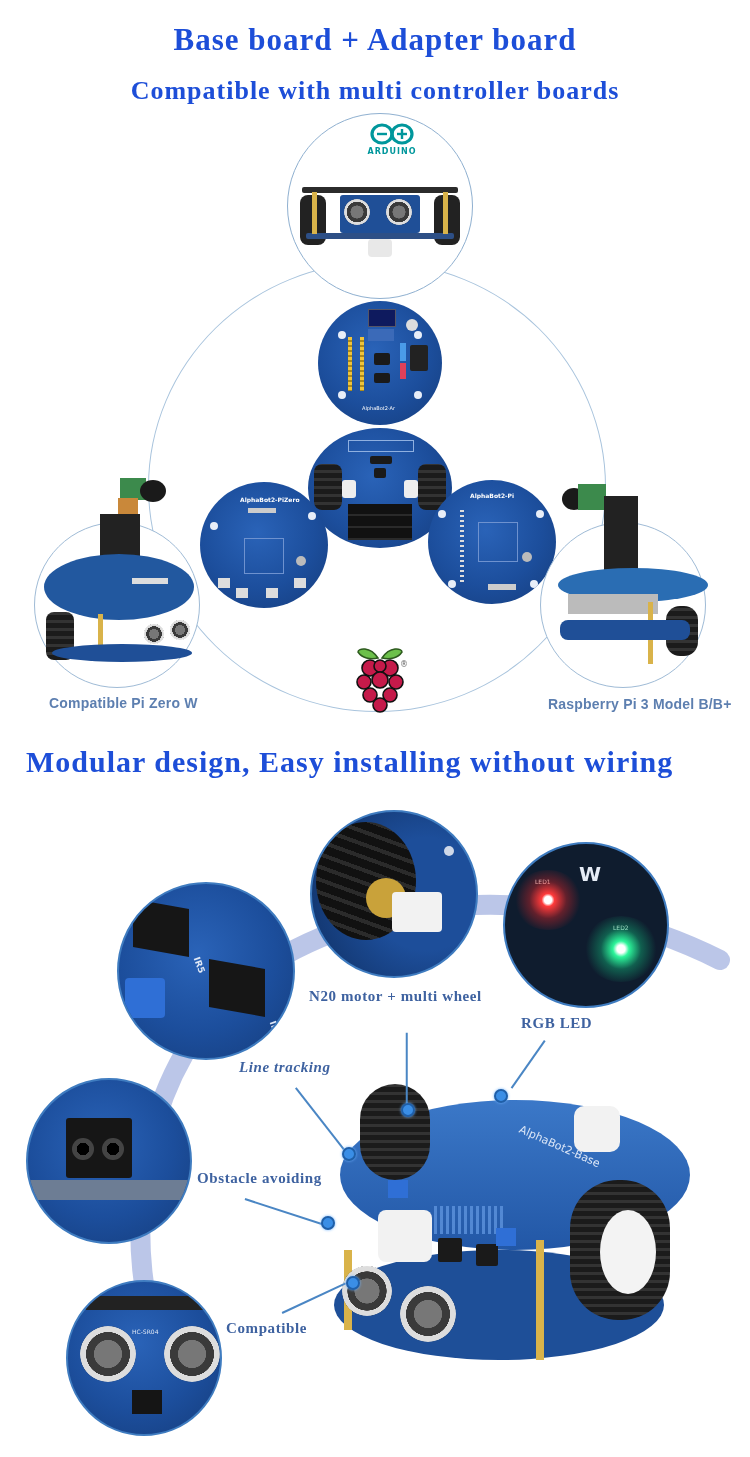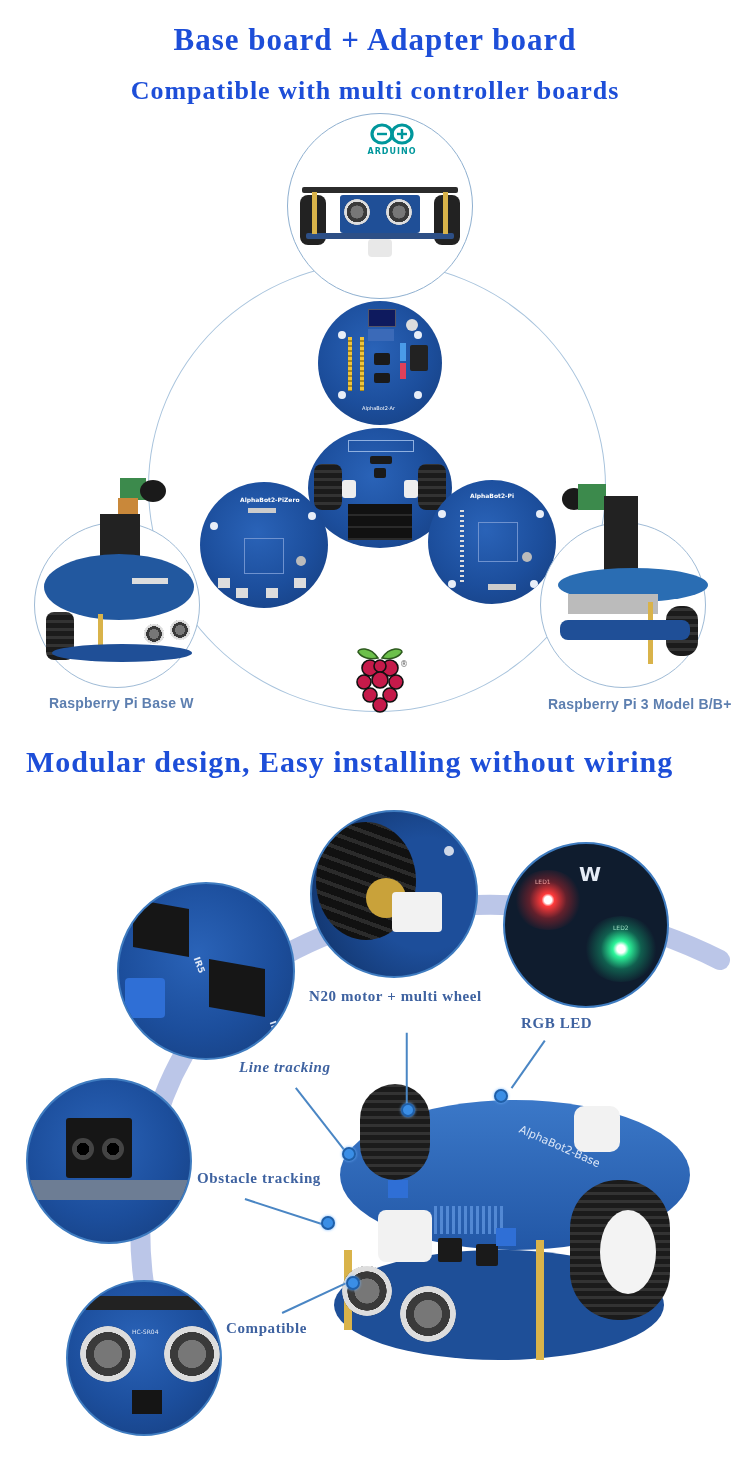--- a/index.html
+++ b/index.html
@@ -116,21 +116,21 @@
   <div class="abs" style="left:78px;top:24px;width:20px;height:30px;background:#c9883a;"></div>
   <div class="abs" style="left:60px;top:40px;width:40px;height:48px;background:#222;"></div>
   <div class="abs" style="left:4px;top:80px;width:150px;height:66px;border-radius:50%;background:#22589f;"></div>
   <div class="abs" style="left:92px;top:104px;width:36px;height:6px;background:#ddd;"></div>
   <div class="wheel" style="left:6px;top:138px;width:28px;height:48px;"></div>
   <div class="abs" style="left:58px;top:140px;width:5px;height:46px;background:#d9b34a;"></div>
   <div class="sensor" style="left:104px;top:150px;width:20px;height:20px;"></div>
   <div class="sensor" style="left:130px;top:146px;width:20px;height:20px;"></div>
   <div class="abs" style="left:12px;top:170px;width:140px;height:18px;border-radius:50%;background:#1f4f97;"></div>
 </div>
-<div class="caption" style="left:49px;top:695px;">Raspberry Pi Base W</div>
+<div class="caption" style="left:49px;top:695px;">Compatible Pi Zero W</div>
 
 <div class="ring" style="left:540px;top:522px;width:166px;height:166px;background:#fff;"></div>
 <div class="abs" style="left:556px;top:476px;width:160px;height:200px;">
   <div class="abs" style="left:6px;top:12px;width:24px;height:22px;background:#1a1a1a;border-radius:50%;"></div>
   <div class="abs" style="left:22px;top:8px;width:28px;height:26px;background:#3c8a4c;"></div>
   <div class="abs" style="left:48px;top:20px;width:34px;height:80px;background:#222;"></div>
   <div class="abs" style="left:2px;top:92px;width:150px;height:34px;border-radius:50%;background:#2a6db3;"></div>
   <div class="abs" style="left:12px;top:118px;width:90px;height:20px;background:#bbb;"></div>
   <div class="abs" style="left:92px;top:126px;width:5px;height:62px;background:#d9b34a;"></div>
   <div class="wheel" style="left:110px;top:130px;width:32px;height:50px;border-radius:14px;"></div>
@@ -217,21 +217,21 @@
   <div class="abs" style="left:206px;top:160px;width:8px;height:120px;background:#d9b34a;"></div>
   <div class="abs" style="left:14px;top:170px;width:8px;height:80px;background:#d9b34a;"></div>
   <div class="sensor" style="left:12px;top:186px;width:50px;height:50px;"></div>
   <div class="sensor" style="left:70px;top:206px;width:56px;height:56px;"></div>
   <div class="abs" style="left:186px;top:60px;font-size:11px;color:#dbe6f7;transform:rotate(24deg);white-space:nowrap;">AlphaBot2-Base</div>
 </div>
 
 <div class="serif-label" style="left:309px;top:988px;">N20 motor + multi wheel</div>
 <div class="serif-label" style="left:521px;top:1015px;">RGB LED</div>
 <div class="serif-label" style="left:239px;top:1059px;font-style:italic;">Line tracking</div>
-<div class="serif-label" style="left:197px;top:1170px;">Obstacle tracking</div>
+<div class="serif-label" style="left:197px;top:1170px;">Obstacle avoiding</div>
 <div class="serif-label" style="left:226px;top:1320px;">Compatible</div>
 
 <div class="leader" style="left:407px;top:1032px;width:78px;transform:rotate(90deg);"></div>
 <div class="dot" style="left:401px;top:1103px;"></div>
 <div class="leader" style="left:545px;top:1040px;width:58px;transform:rotate(125deg);"></div>
 <div class="dot" style="left:494px;top:1089px;"></div>
 <div class="leader" style="left:296px;top:1087px;width:78px;transform:rotate(52deg);"></div>
 <div class="dot" style="left:342px;top:1147px;"></div>
 <div class="leader" style="left:245px;top:1198px;width:84px;transform:rotate(18deg);"></div>
 <div class="dot" style="left:321px;top:1216px;"></div>

